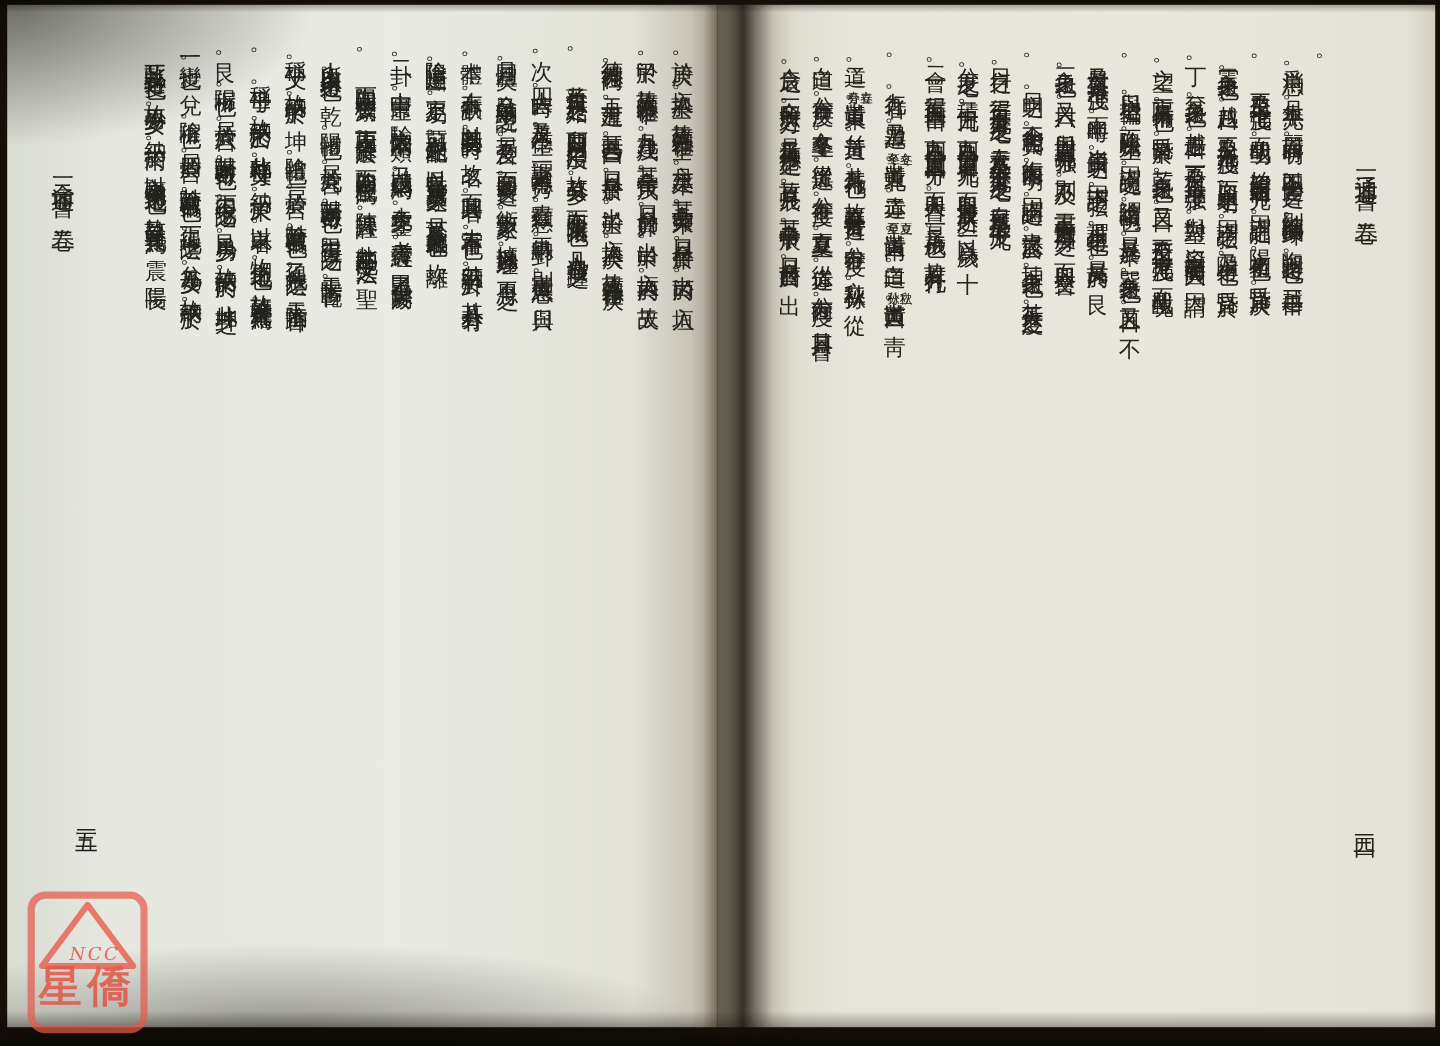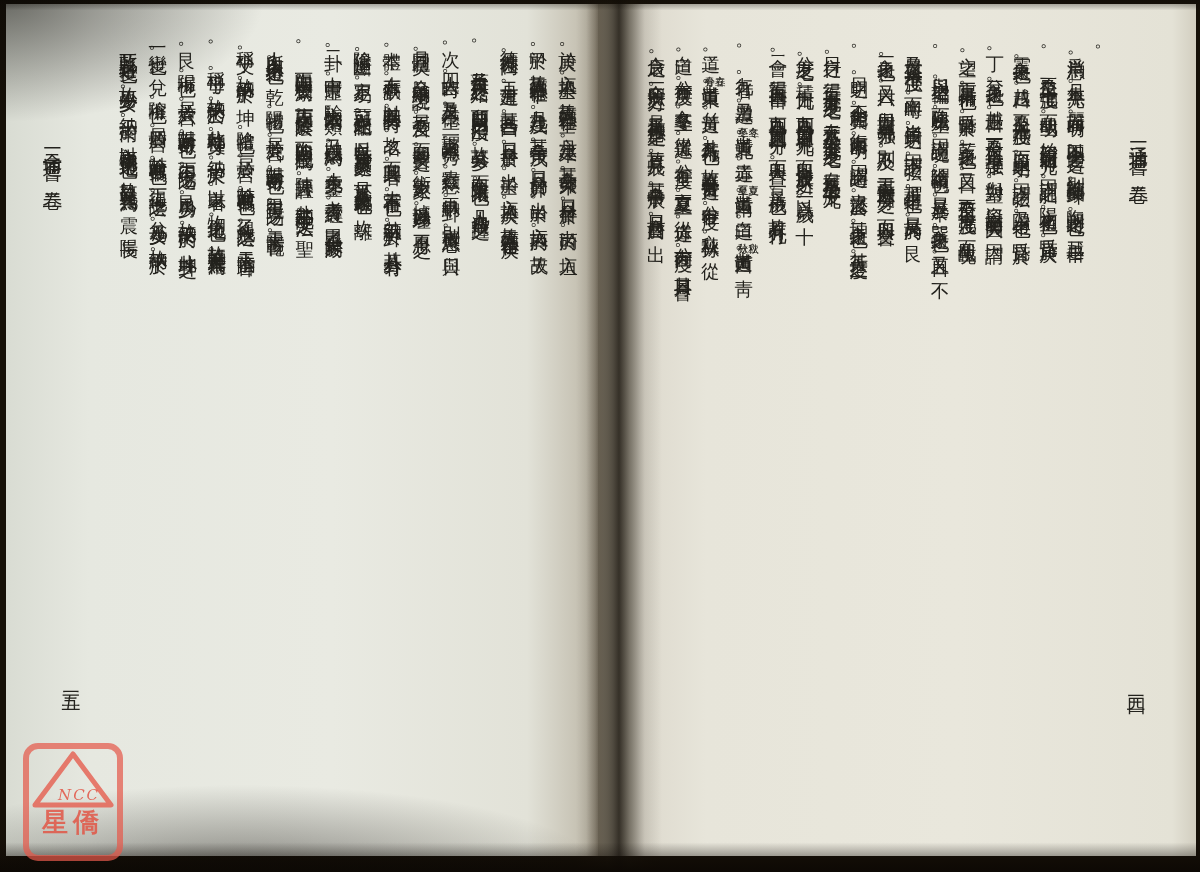--- a/index.html
+++ b/index.html
@@ -56,21 +56,21 @@
   .page-right .pnum{top:676px;right:50px;}
   .page-left  .pnum{top:672px;left:56px;}
   .stamp{
     position:absolute;left:23px;top:743px;width:100px;height:118px;
     border:6px solid rgba(229,90,75,0.78);border-radius:15px;
     opacity:0.92;z-index:5;box-sizing:border-box;
   }
   .stamp-triangle{display:block;margin:2px auto 0 auto;}
   .stamp-name{
     text-align:center;color:rgba(226,80,64,0.88);font-weight:bold;
-    font-size:26px;letter-spacing:5px;line-height:30px;margin-top:-2px;
+    font-size:36px;letter-spacing:5px;line-height:30px;margin-top:-2px;
     font-family:"DejaVu Serif","Liberation Serif",serif;
   }
 </style>
 </head>
 <body>
 
 <div class="photo">
 
   <div class="page page-left">
     <div class="hdr">三命通會　卷二</div>

